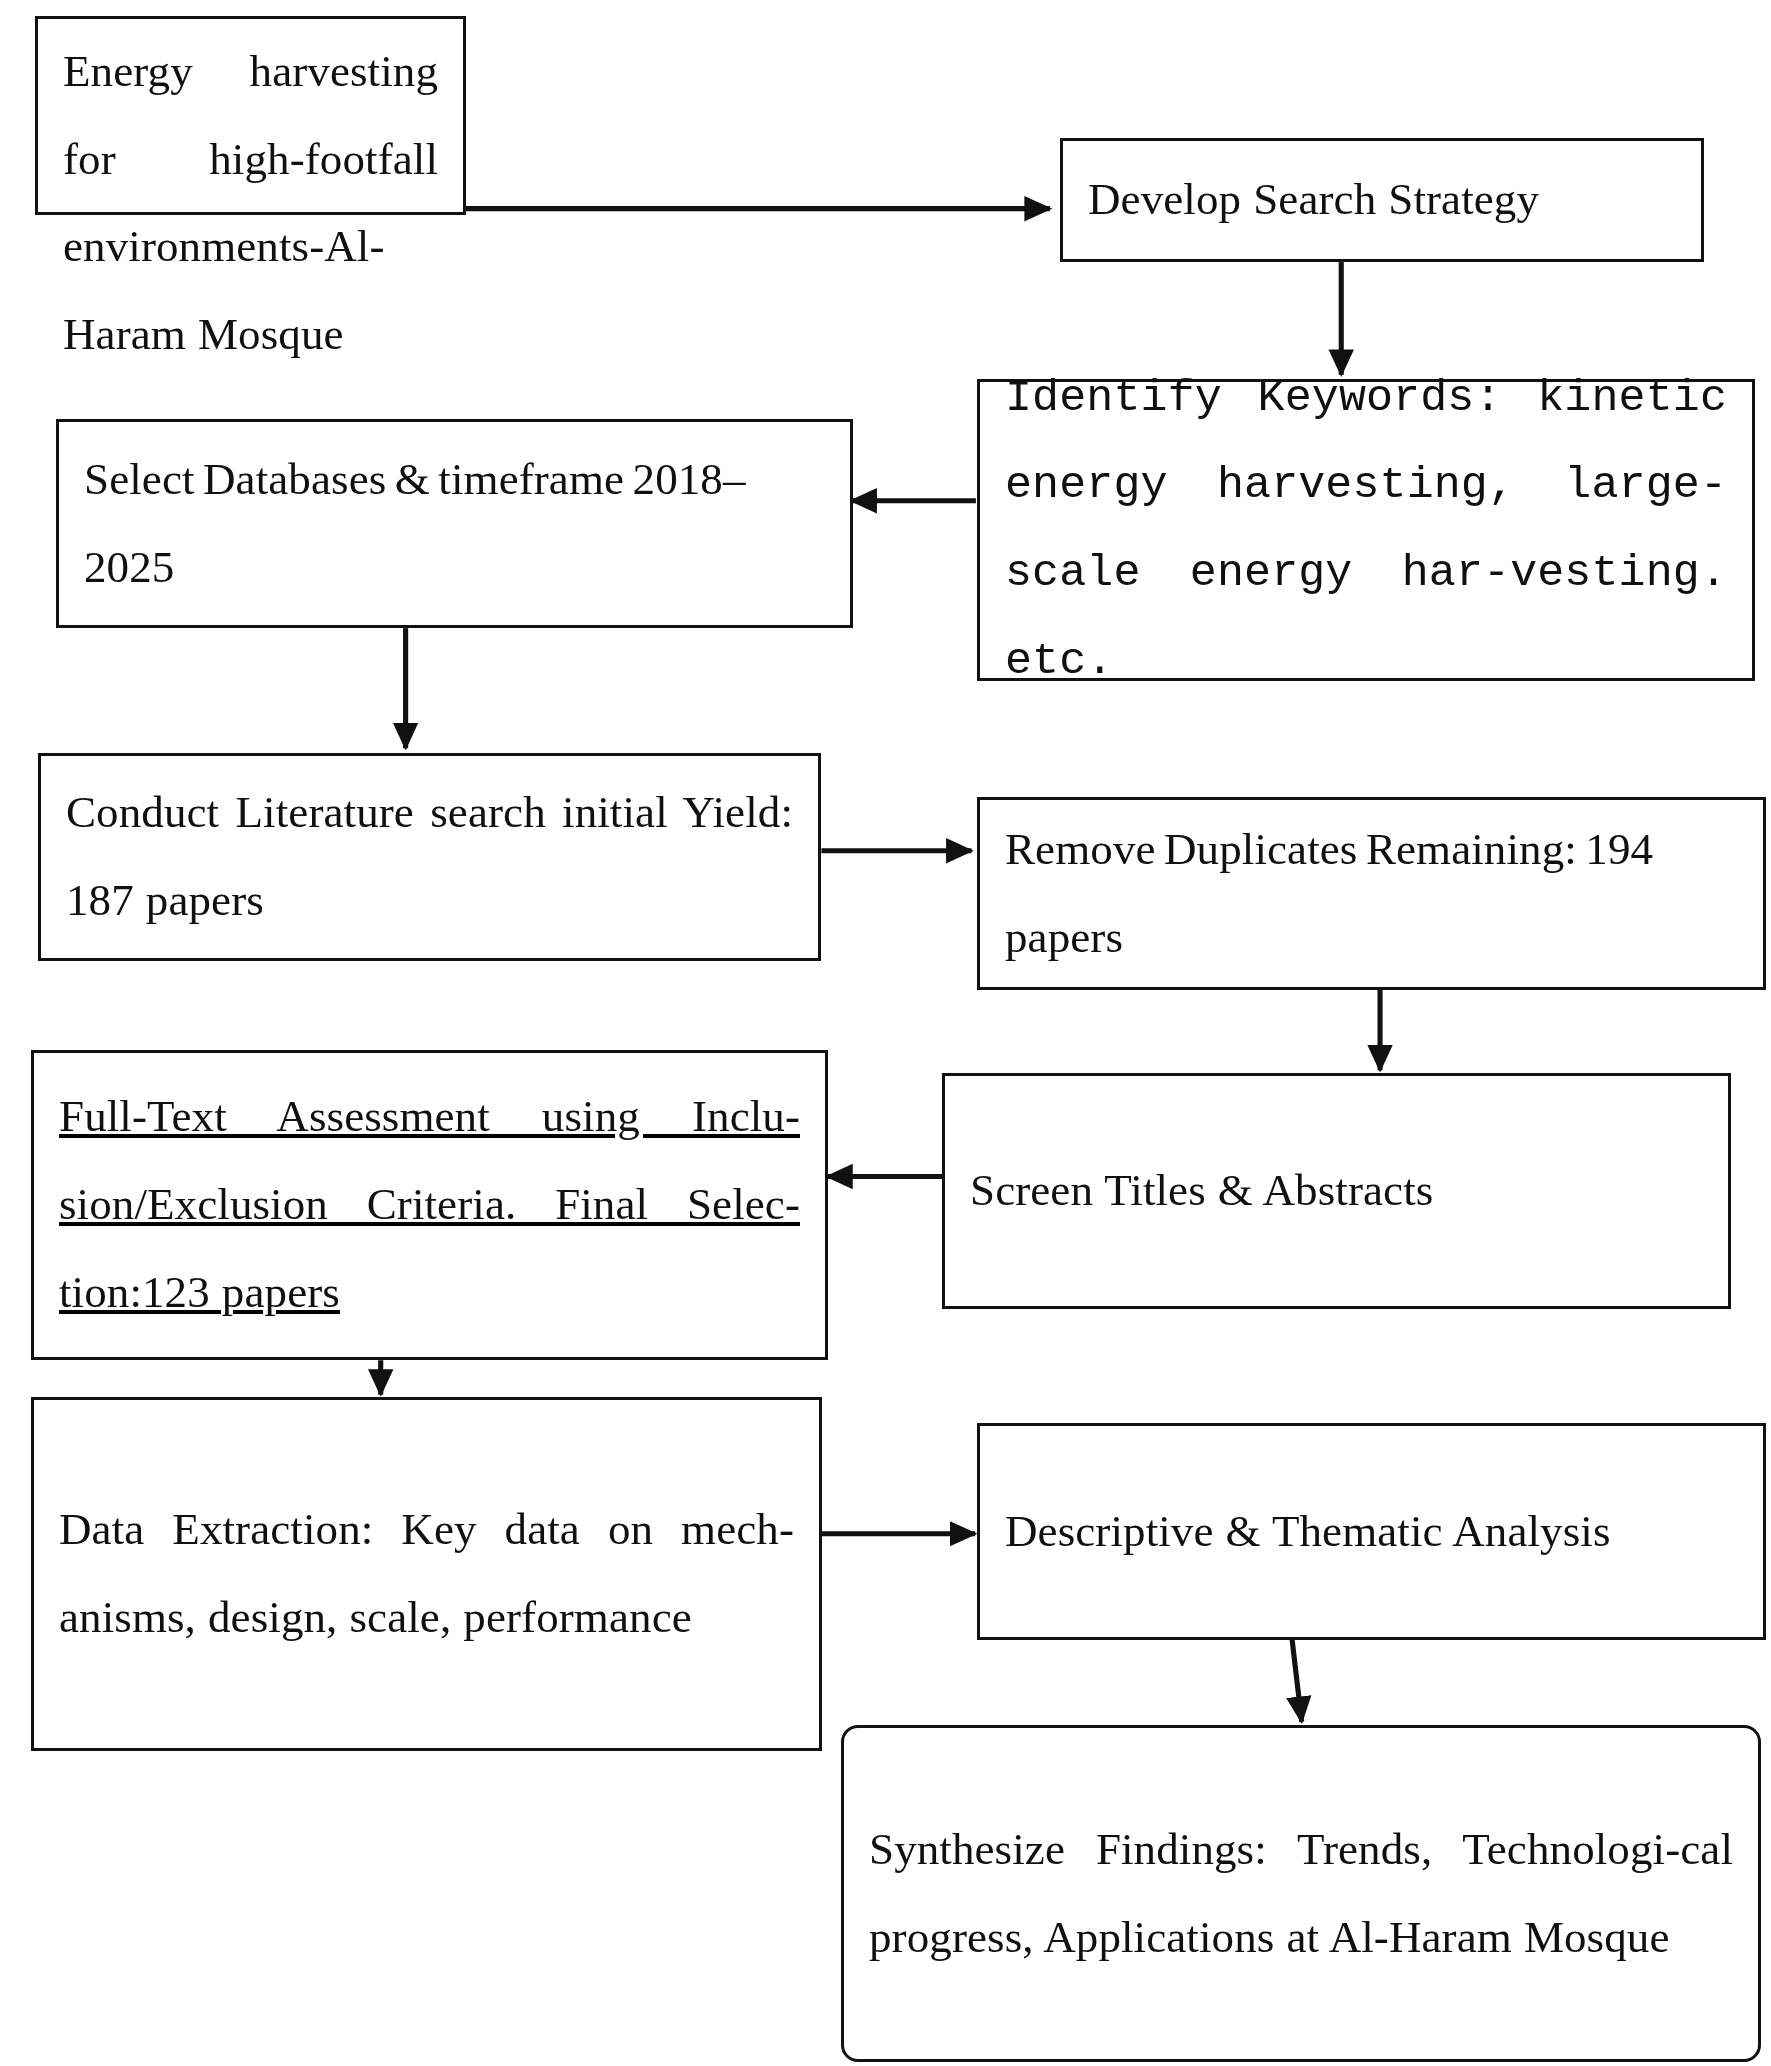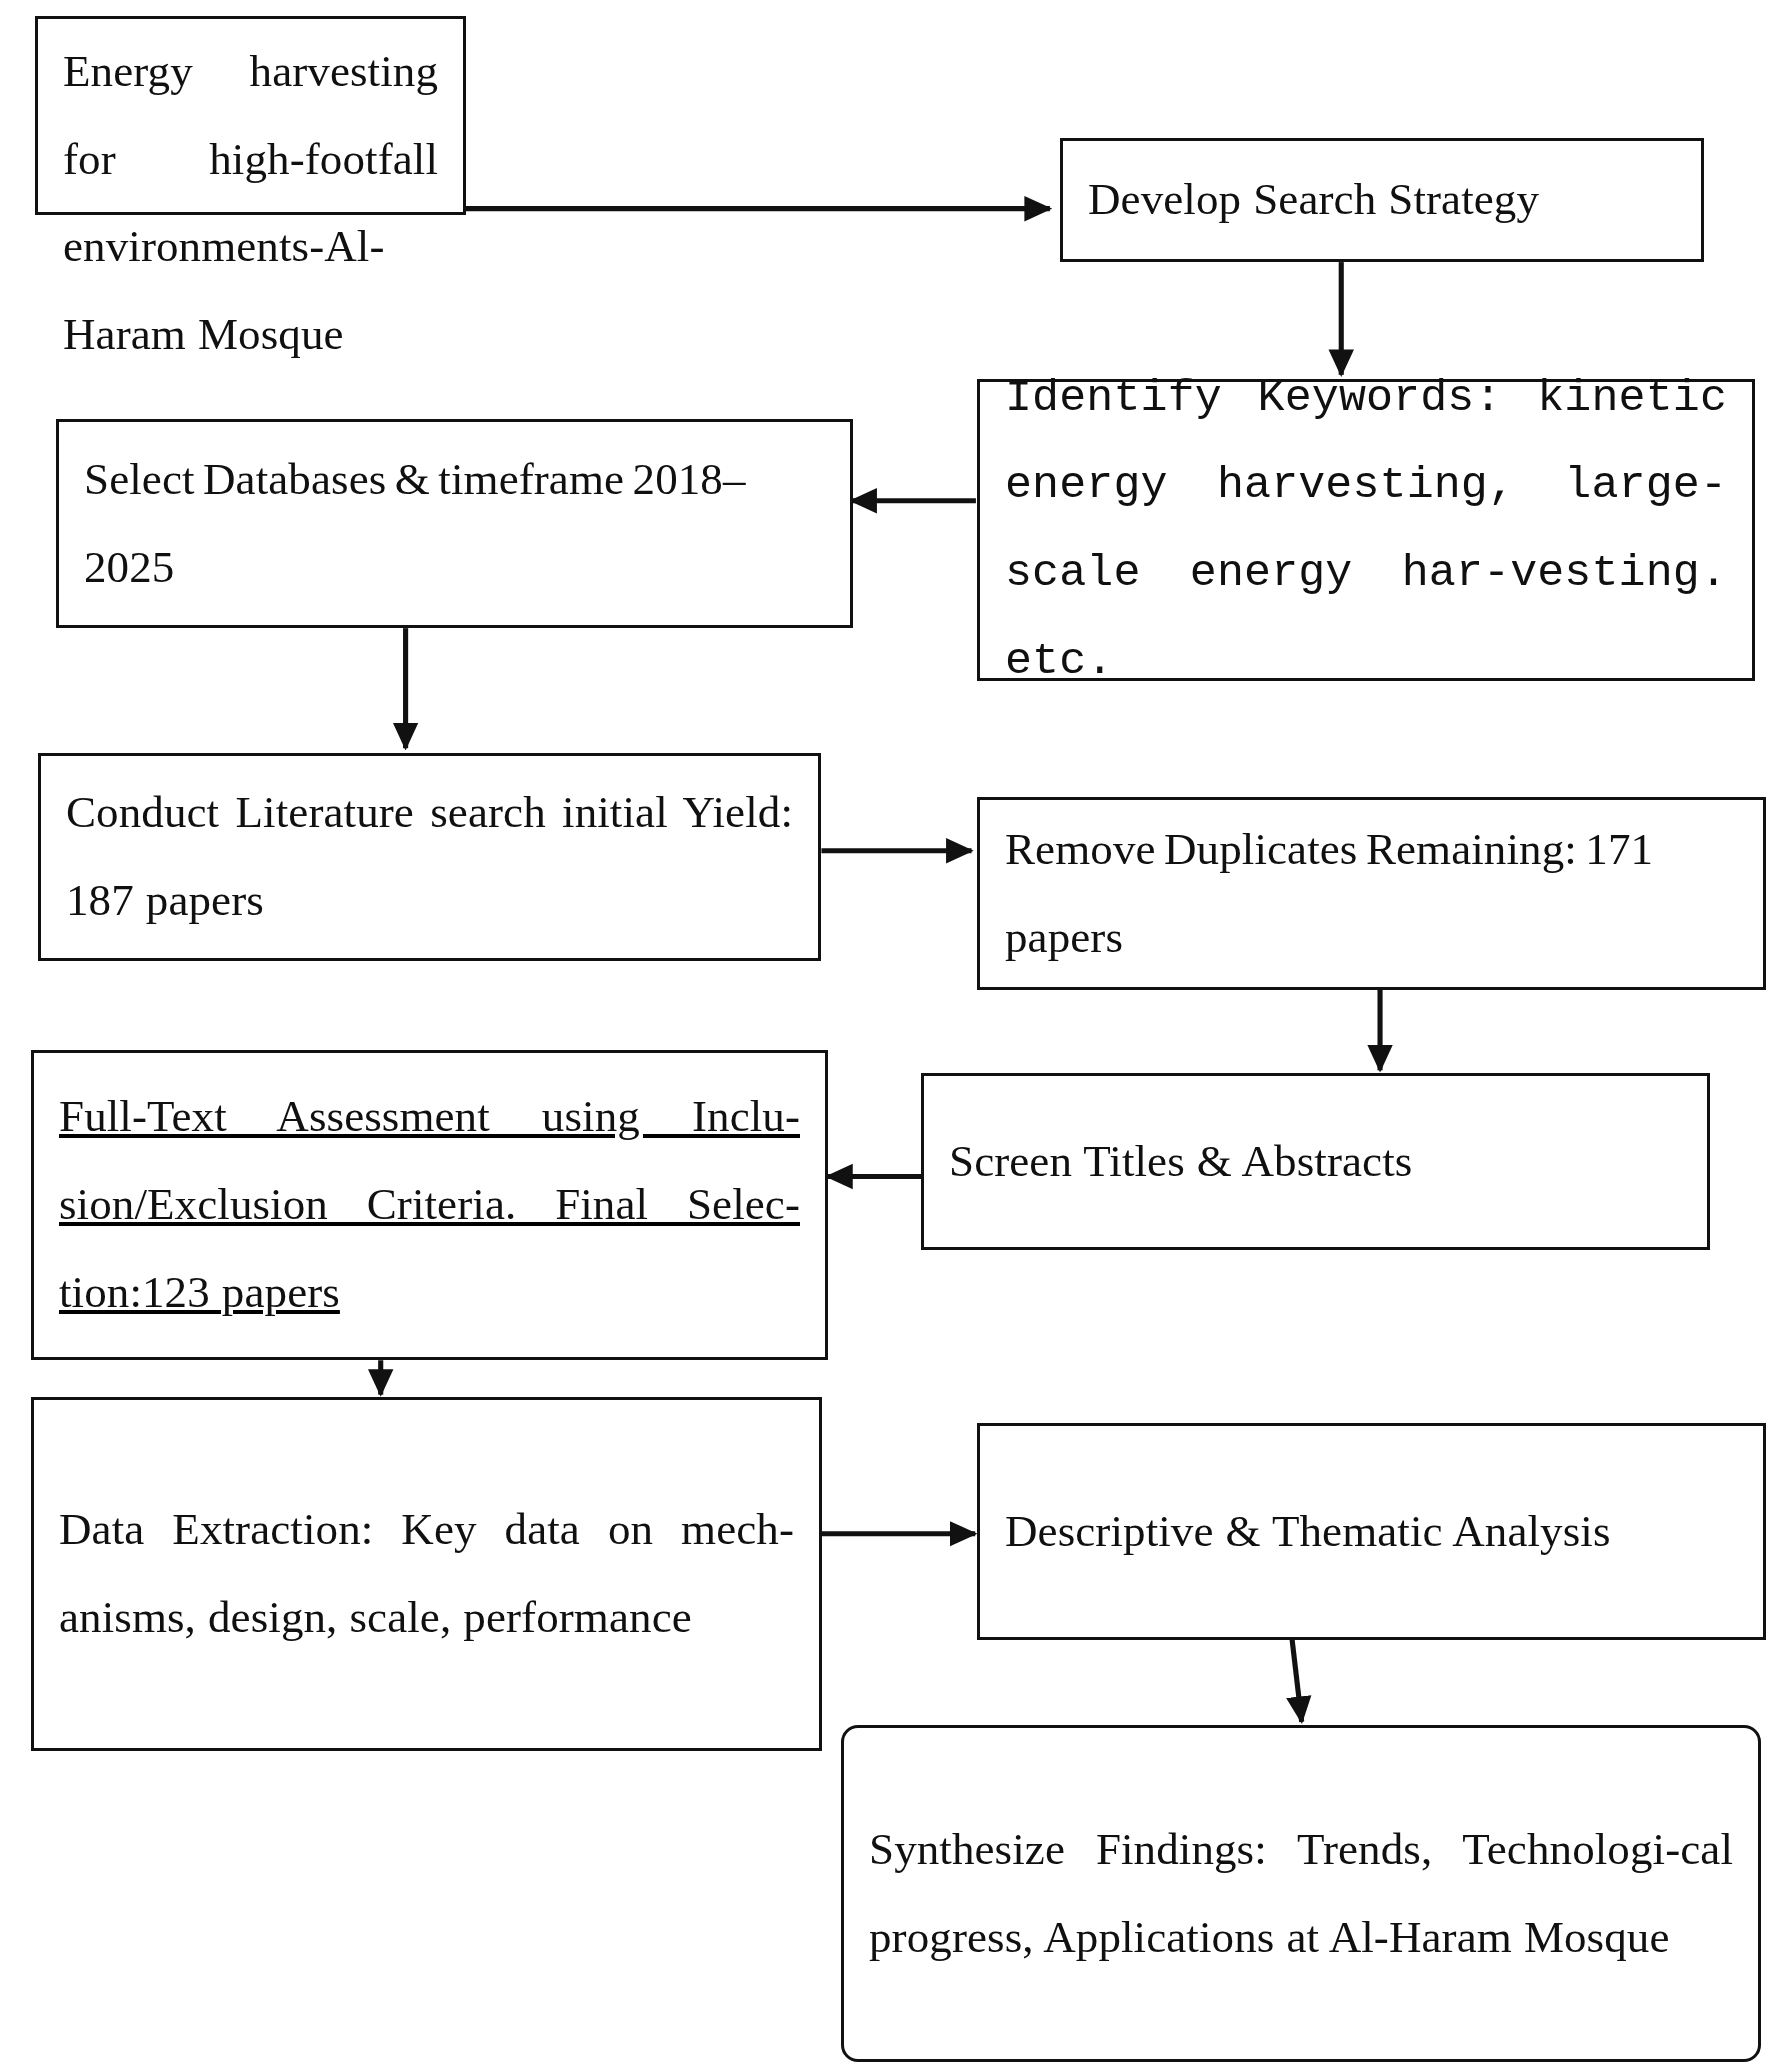--- a/index.html
+++ b/index.html
@@ -112,28 +112,28 @@
 
   <div class="node tight" style="left:56px; top:419px; width:797px; height:209px;align-items:center;">
     <span class="txt">Select Databases &amp; timeframe 2018–2025</span>
   </div>
 
   <div class="node just" style="left:38px; top:753px; width:783px; height:208px;">
     <span class="txt">Conduct Literature search initial Yield: 187 papers</span>
   </div>
 
   <div class="node tight" style="left:977px; top:797px; width:789px; height:193px;">
-    <span class="txt">Remove Duplicates Remaining: 171 papers</span>
+    <span class="txt">Remove Duplicates Remaining: 194 papers</span>
   </div>
 
   <div class="node just" style="left:31px; top:1050px; width:797px; height:310px;text-decoration:underline;">
     <span class="txt">Full-Text Assessment using Inclu-sion/Exclusion Criteria. Final Selec-tion:123 papers</span>
   </div>
 
-  <div class="node" style="left:921px; top:1073px; width:789px; height:177px;">
+  <div class="node" style="left:942px; top:1073px; width:789px; height:236px;">
     <span class="txt lead">Screen Titles &amp; Abstracts</span>
   </div>
 
   <div class="node just" style="left:31px; top:1397px; width:791px; height:354px;">
     <span class="txt">Data Extraction: Key data on mech-anisms, design, scale, performance</span>
   </div>
 
   <div class="node" style="left:977px; top:1423px; width:789px; height:217px;">
     <span class="txt lead">Descriptive &amp; Thematic Analysis</span>
   </div>

